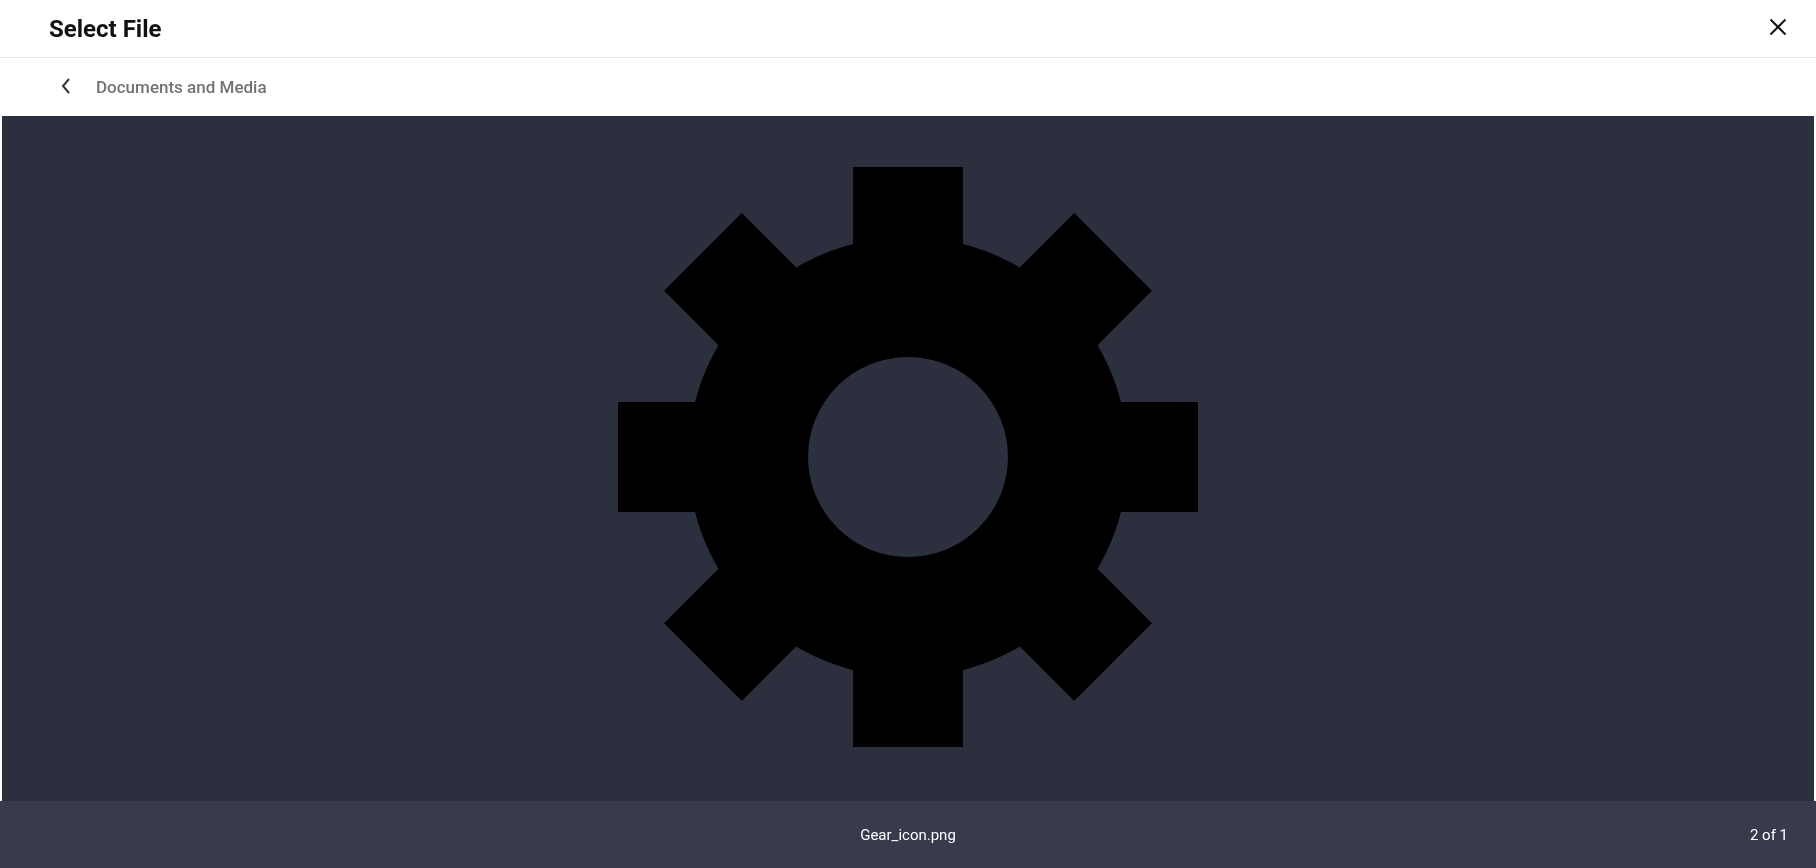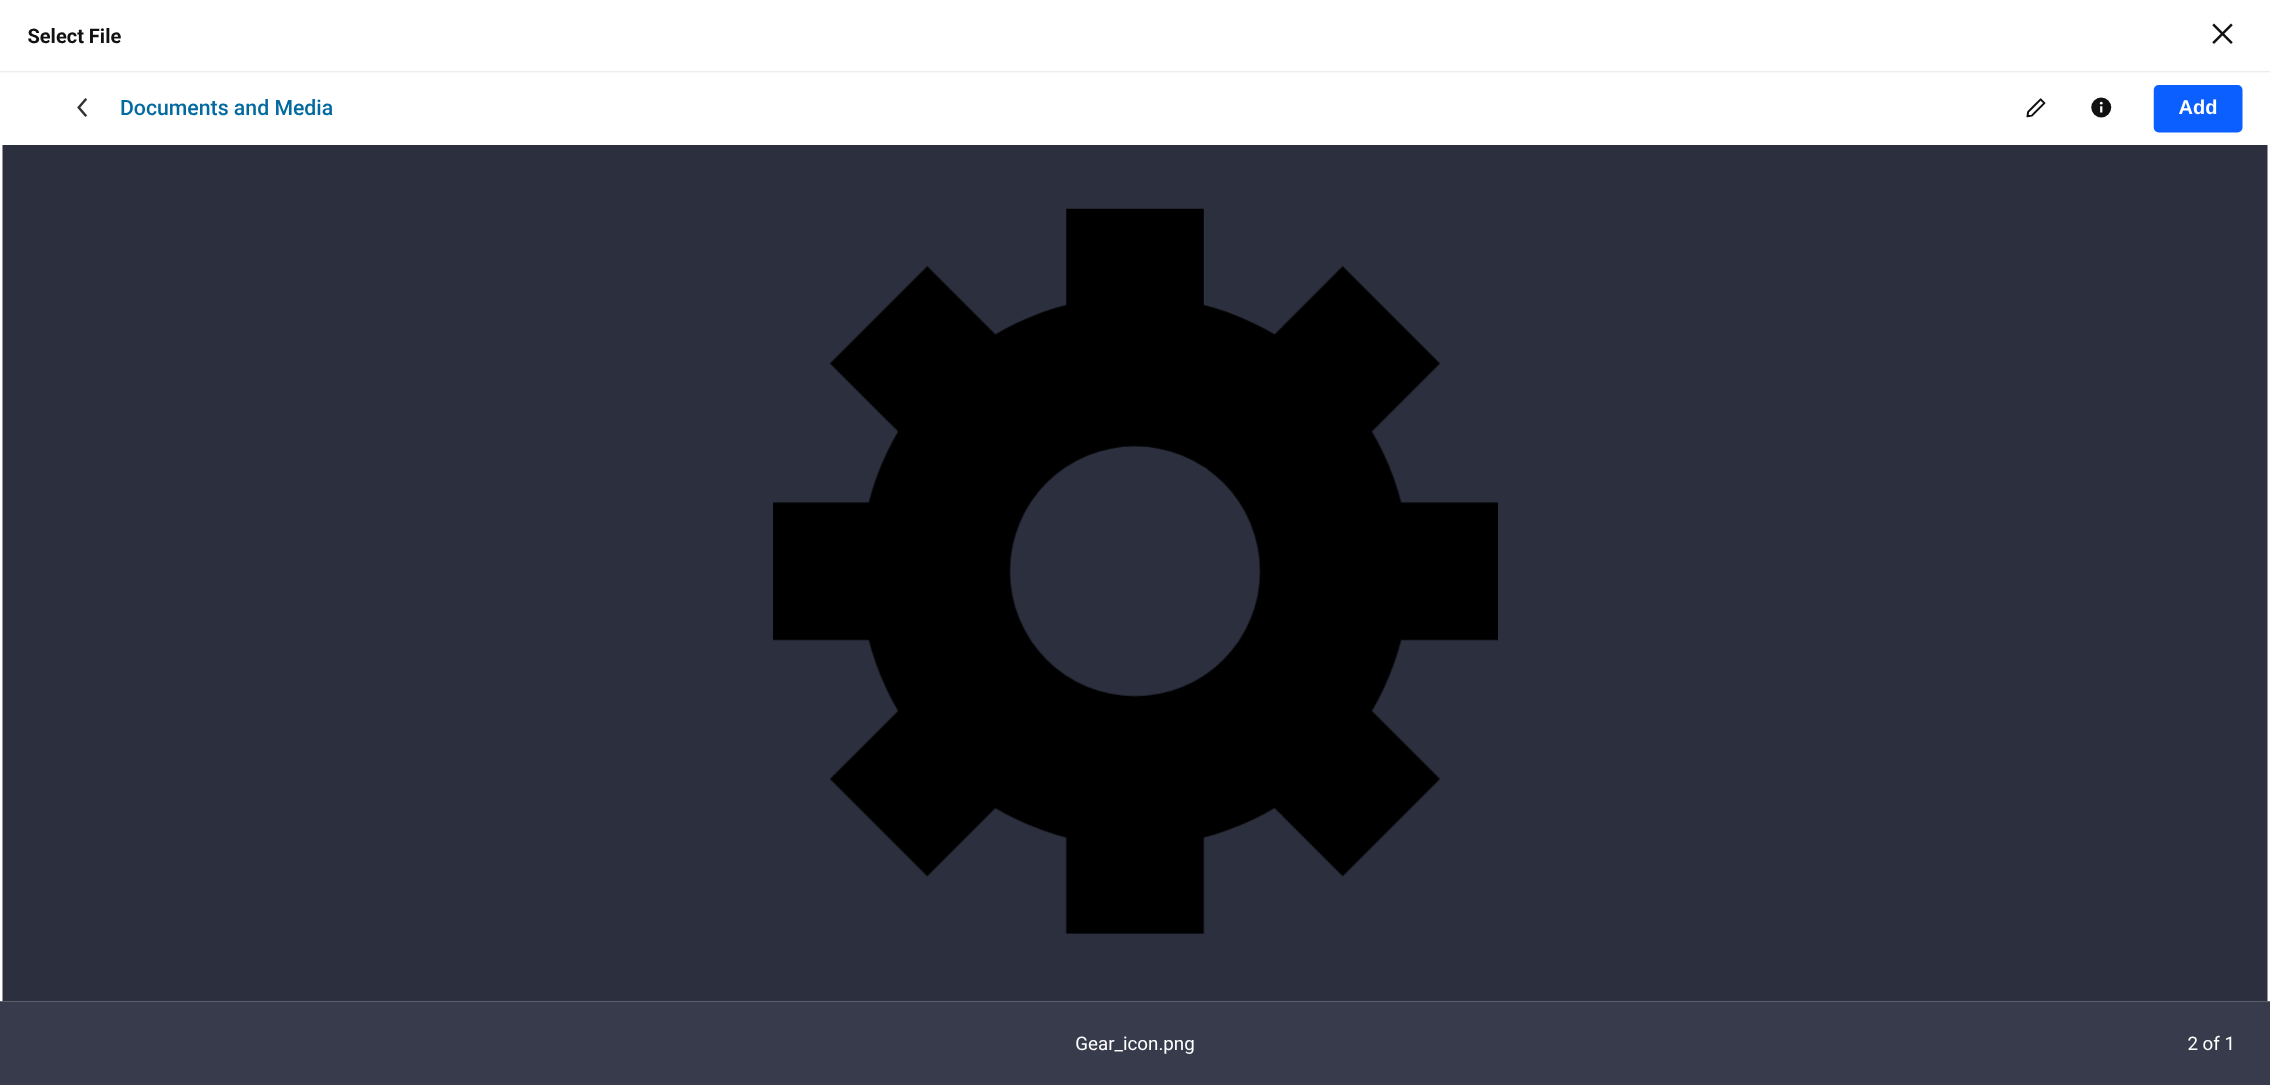--- a/index.html
+++ b/index.html
@@ -19,23 +19,24 @@
     .header {
       height: 58px;
       display: flex;
       align-items: center;
       justify-content: space-between;
       padding: 0 22px;
       border-bottom: 1px solid #e7e7ed;
       background: #ffffff;
     }
     .header-title {
-      font-size: 16px;
+      font-size: 24px;
       font-weight: 700;
       color: #111111;
+      margin-left: 27px;
     }
     .close-btn {
       width: 32px;
       height: 32px;
       display: flex;
       align-items: center;
       justify-content: center;
       cursor: pointer;
       background: transparent;
       border: none;
@@ -70,21 +71,21 @@
     .back-btn svg {
       width: 12px;
       height: 18px;
       stroke: #333;
       stroke-width: 2;
       fill: none;
     }
     .breadcrumb {
       font-size: 17px;
       font-weight: 500;
-      color: #0369a1;
+      color: #737373;
     }
     .toolbar-right {
       display: flex;
       align-items: center;
       gap: 8px;
     }
     .icon-btn {
       width: 44px;
       height: 44px;
       display: flex;
@@ -161,39 +162,20 @@
 <div class="toolbar">
   <div class="toolbar-left">
     <button class="back-btn">
       <span>
         <svg viewBox="0 0 12 18">
             <polyline points="9,2 3,9 9,16"></polyline>
           </svg>
       </span>
     </button>
     <span class="breadcrumb">Documents and Media</span>
-  </div>
-  <div class="toolbar-right">
-    <button class="icon-btn">
-      <span>
-        <svg width="18" height="18" viewBox="0 0 18 18">
-            <path d="M2.5 12.5 L12.5 2.5 L15.5 5.5 L5.5 15.5 L2 16 L2.5 12.5 Z" fill="none" stroke="#111" stroke-width="1.6" stroke-linejoin="round"></path>
-          </svg>
-      </span>
-    </button>
-    <button class="icon-btn">
-      <span>
-        <svg width="18" height="18" viewBox="0 0 18 18">
-            <circle cx="9" cy="9" r="8" fill="#111"></circle>
-            <rect x="8.1" y="8" width="1.8" height="5" fill="#fff"></rect>
-            <circle cx="9" cy="5.5" r="1.1" fill="#fff"></circle>
-          </svg>
-      </span>
-    </button>
-    <button class="add-btn">Add</button>
   </div>
 </div>
 
 <div class="preview-area">
   <div class="preview-image">
     <span>
       <svg class="gear-svg" viewBox="0 0 600 600">
         <defs>
           <mask id="hole">
             <rect width="600" height="600" fill="white"></rect>

